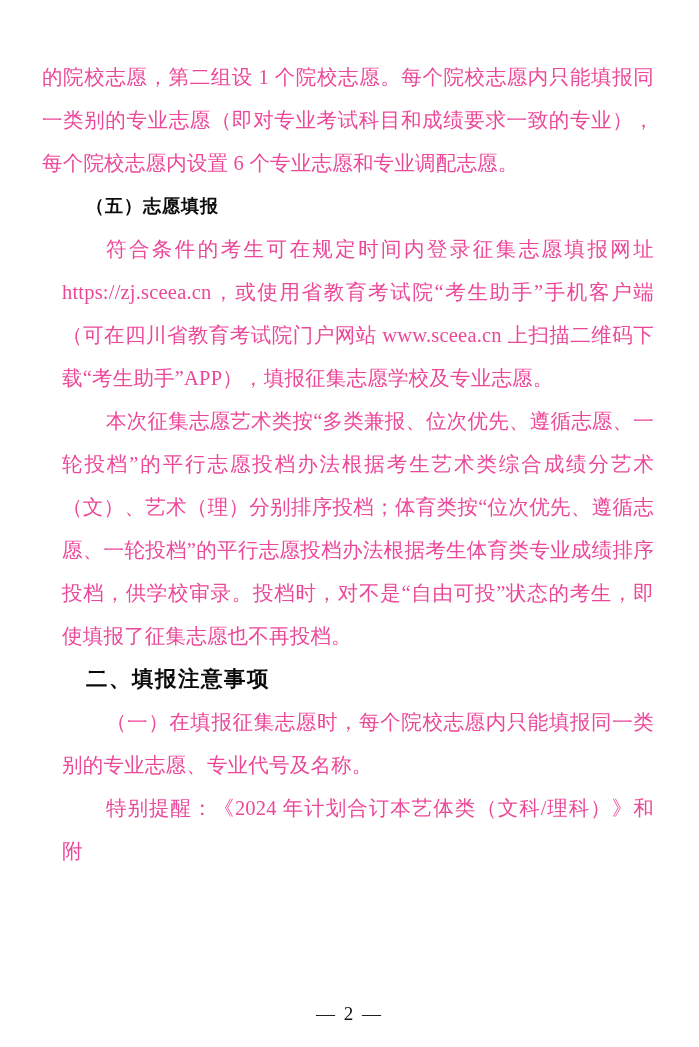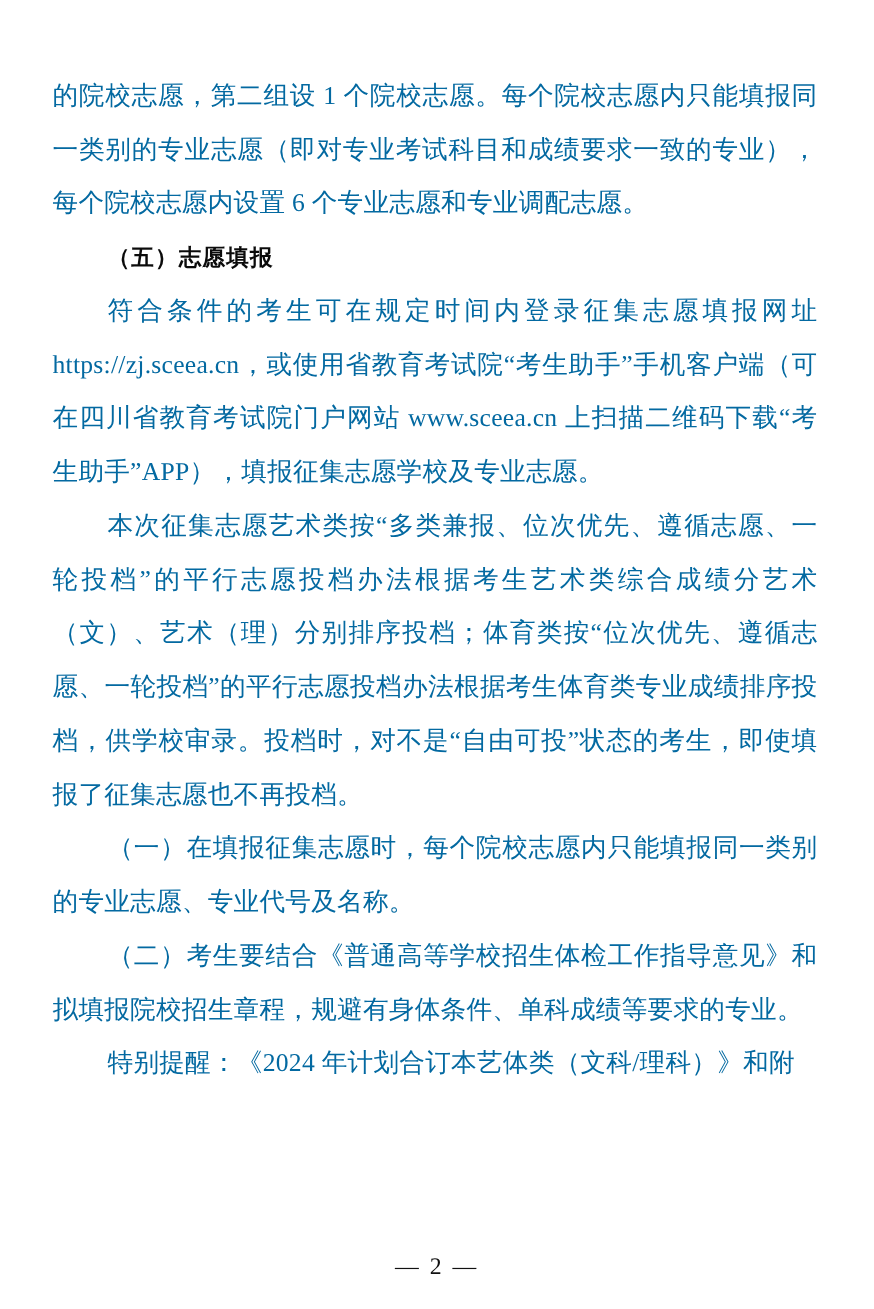--- a/index.html
+++ b/index.html
@@ -23,24 +23,25 @@
     top: 56px;
     width: 612px;
   }
   p.body {
     margin: 0 0 0 0;
     font-size: 20.5px;
     line-height: 43px;
     text-align: justify;
     text-justify: inter-ideograph;
     letter-spacing: 0.2px;
-    color: #0369a1;
+    color: #ec4899;
   }
   p.indent {
     text-indent: 44px;
+    margin-left: 20px;
   }
   p.heading {
     margin: 0;
     font-size: 18px;
     line-height: 43px;
     font-weight: bold;
     text-indent: 44px;
     letter-spacing: 1px;
     color: #0b0b0b;
   }
@@ -77,24 +78,24 @@
 
     <p class="body">的院校志愿，第二组设 1 个院校志愿。每个院校志愿内只能填报同一类别的专业志愿（即对专业考试科目和成绩要求一致的专业），每个院校志愿内设置 6 个专业志愿和专业调配志愿。</p>
 
     <p class="heading">（五）志愿填报</p>
 
     <p class="body indent">符合条件的考生可在规定时间内登录征集志愿填报网址 https://zj.sceea.cn，或使用省教育考试院“考生助手”手机客户端（可在四川省教育考试院门户网站 www.sceea.cn 上扫描二维码下载“考生助手”APP），填报征集志愿学校及专业志愿。</p>
 
 
     <p class="body indent">本次征集志愿艺术类按“多类兼报、位次优先、遵循志愿、一轮投档”的平行志愿投档办法根据考生艺术类综合成绩分艺术（文）、艺术（理）分别排序投档；体育类按“位次优先、遵循志愿、一轮投档”的平行志愿投档办法根据考生体育类专业成绩排序投档，供学校审录。投档时，对不是“自由可投”状态的考生，即使填报了征集志愿也不再投档。</p>
 
+    <p class="heading2">二、填报注意事项</p>
 
     <p class="body indent">（一）在填报征集志愿时，每个院校志愿内只能填报同一类别的专业志愿、专业代号及名称。</p>
 
-    <p class="body indent">（二）考生要结合《普通高等学校招生体检工作指导意见》和拟填报院校招生章程，规避有身体条件、单科成绩等要求的专业。</p>
 
     <p class="body indent">特别提醒：《2024 年计划合订本艺体类（文科/理科）》和附</p>
 
   </div>
 
   <div class="footer">
     <span class="pgnum">— 2 —</span>
   </div>
 
 </div>

